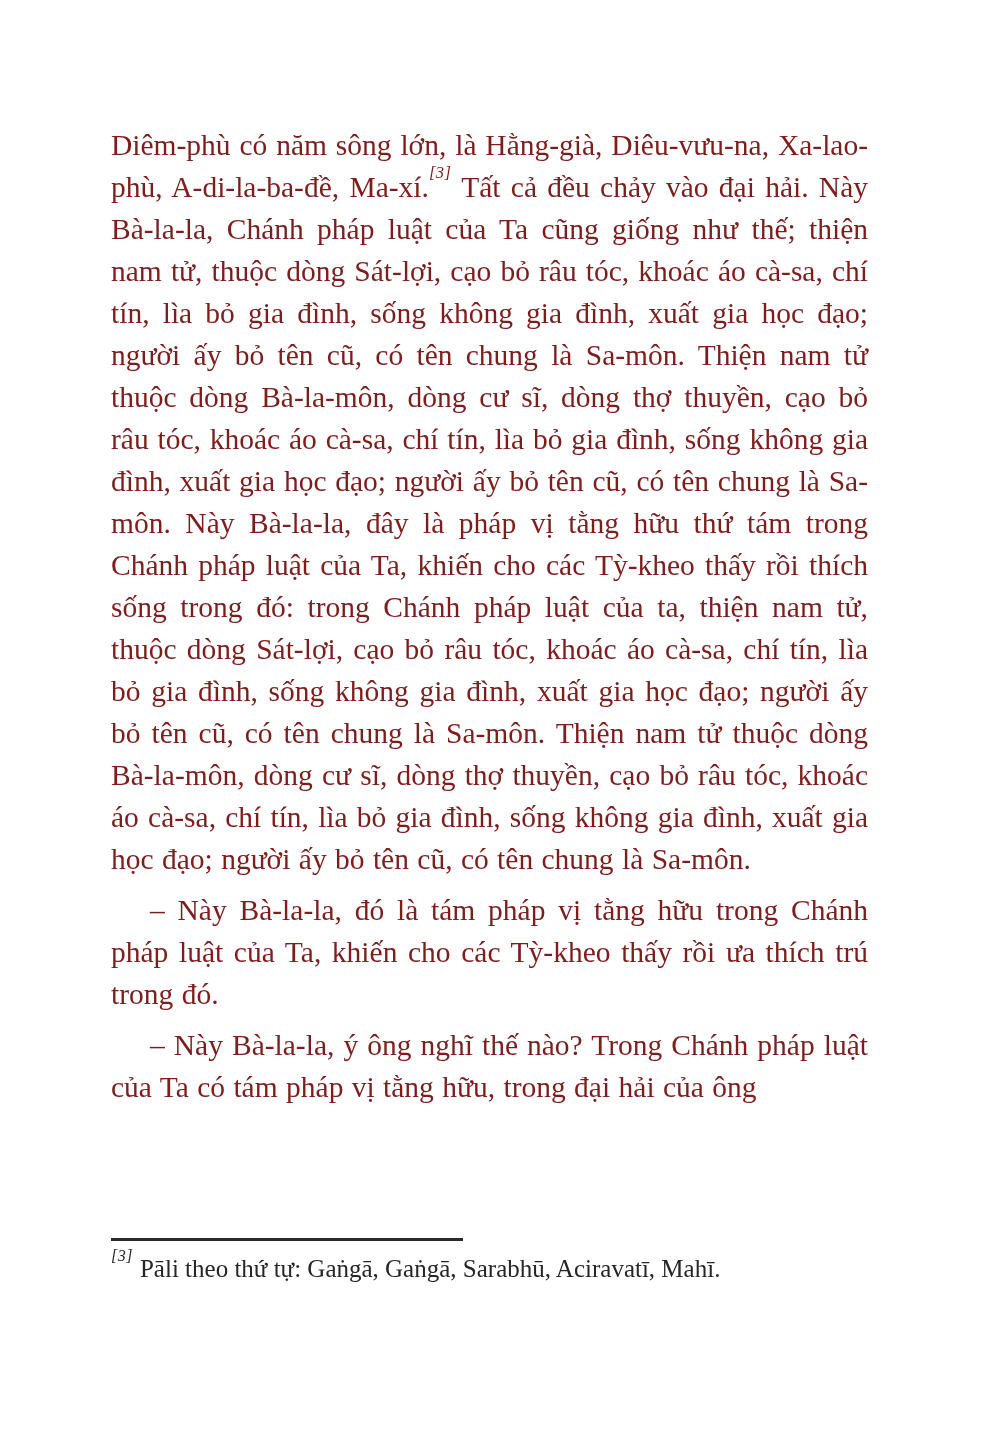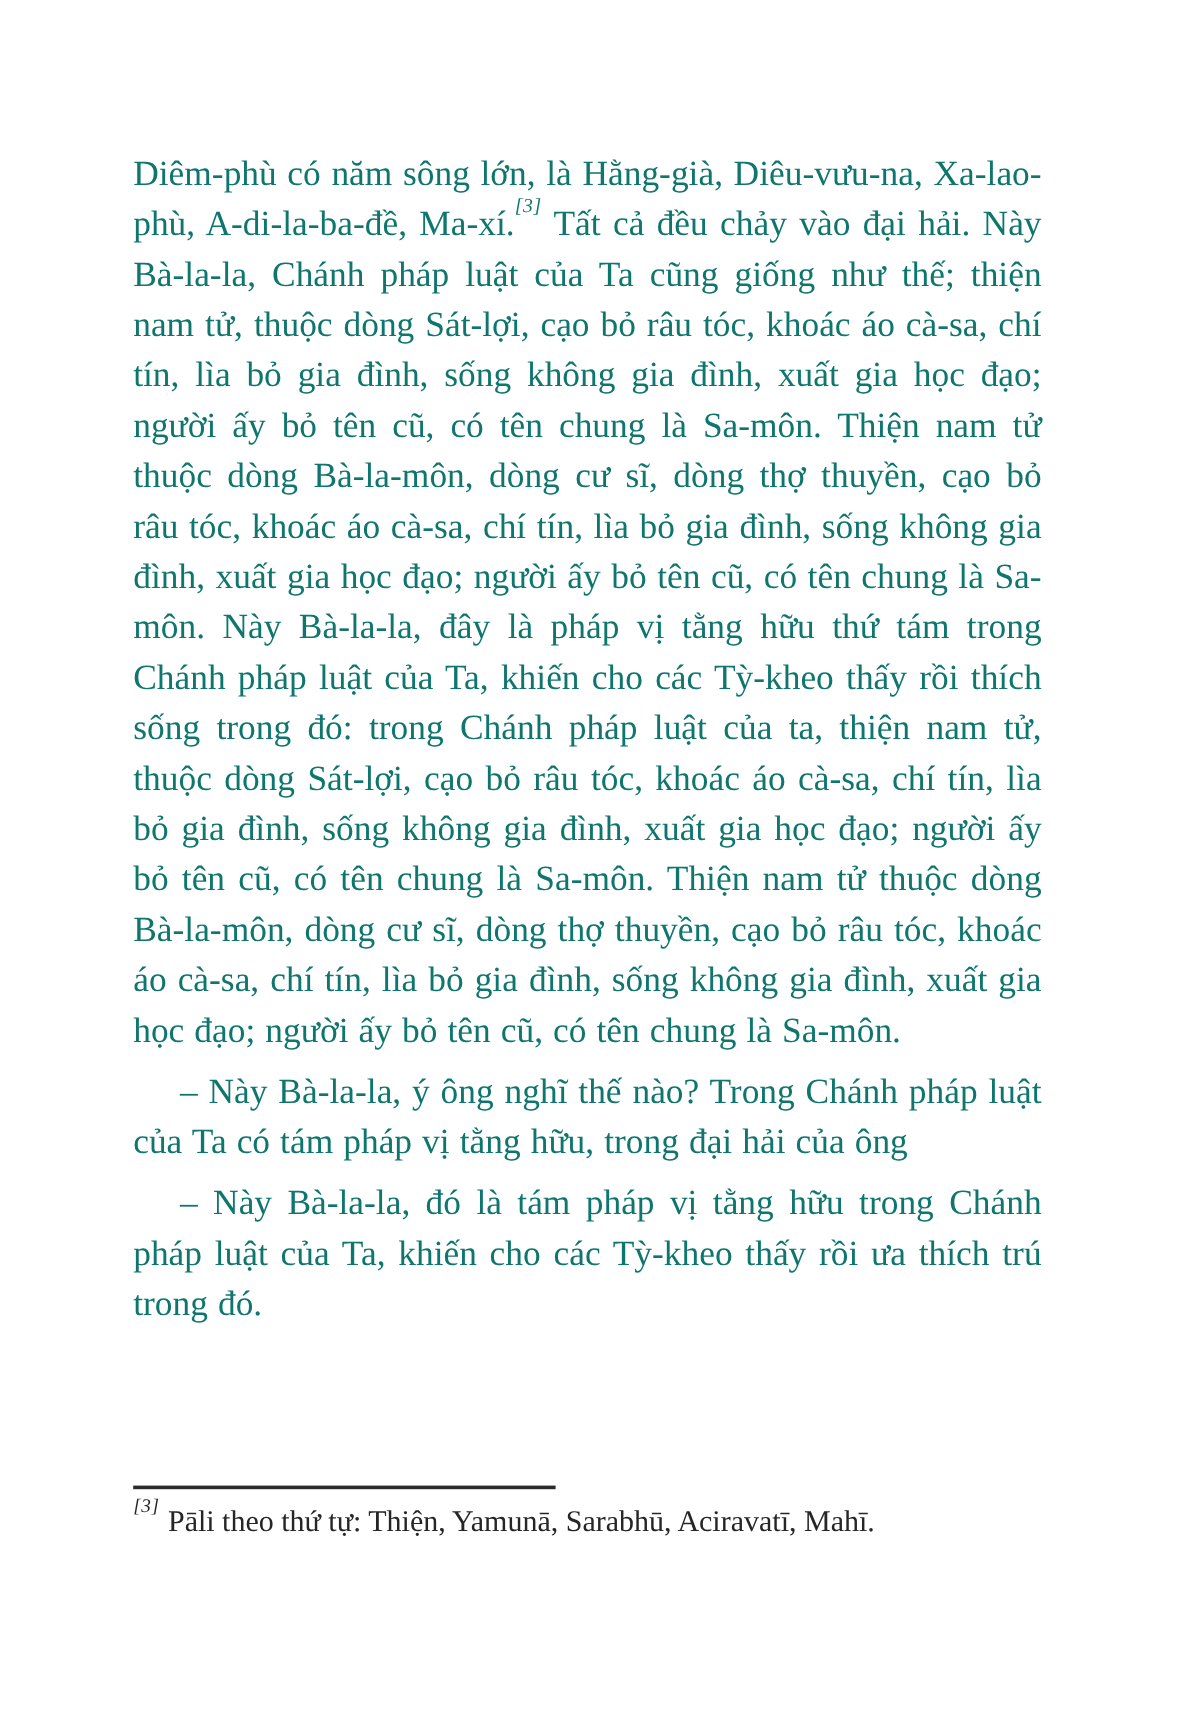--- a/index.html
+++ b/index.html
@@ -16,21 +16,21 @@
     font-family: "Liberation Serif", "DejaVu Serif", serif;
   }
   
   .body-text {
     position: absolute;
     left: 111px;
     top: 124px;
     width: 757px;
     font-size: 29.5px;
     line-height: 42px;
-    color: #0f766e;
+    color: #7f1d1d;
     text-align: justify;
   }
   .body-text p {
     margin: 0;
     word-spacing: 1px;
   }
   .body-text p + p {
     margin-top: 9px;
   }
   .para-indent {
@@ -104,24 +104,24 @@
   }
 </style>
 </head>
 <body>
 
 <div id="page">
 
   <div class="body-text">
     <p><span>Diêm-phù có năm sông lớn, là Hằng-già, Diêu-vưu-na, Xa-lao-phù, A-di-la-ba-đề, Ma-xí.</span><sup class="fn-ref">[3]</sup><span> Tất cả đều chảy vào đại hải. Này Bà-la-la, Chánh pháp luật của Ta cũng giống như thế; thiện nam tử, thuộc dòng Sát-lợi, cạo bỏ râu tóc, khoác áo cà-sa, chí tín, lìa bỏ gia đình, sống không gia đình, xuất gia học đạo; người ấy bỏ tên cũ, có tên chung là Sa-môn. Thiện nam tử thuộc dòng Bà-la-môn, dòng cư sĩ, dòng thợ thuyền, cạo bỏ râu tóc, khoác áo cà-sa, chí tín, lìa bỏ gia đình, sống không gia đình, xuất gia học đạo; người ấy bỏ tên cũ, có tên chung là Sa-môn. Này Bà-la-la, đây là pháp vị tằng hữu thứ tám trong Chánh pháp luật của Ta, khiến cho các Tỳ-kheo thấy rồi thích sống trong đó: trong Chánh pháp luật của ta, thiện nam tử, thuộc dòng Sát-lợi, cạo bỏ râu tóc, khoác áo cà-sa, chí tín, lìa bỏ gia đình, sống không gia đình, xuất gia học đạo; người ấy bỏ tên cũ, có tên chung là Sa-môn. Thiện nam tử thuộc dòng Bà-la-môn, dòng cư sĩ, dòng thợ thuyền, cạo bỏ râu tóc, khoác áo cà-sa, chí tín, lìa bỏ gia đình, sống không gia đình, xuất gia học đạo; người ấy bỏ tên cũ, có tên chung là Sa-môn.</span></p>
 
+    <p class="para-indent">– Này Bà-la-la, đó là tám pháp vị tằng hữu trong Chánh pháp luật của Ta, khiến cho các Tỳ-kheo thấy rồi ưa thích trú trong đó.</p>
+
     <p class="para-indent">– Này Bà-la-la, ý ông nghĩ thế nào? Trong Chánh pháp luật của Ta có tám pháp vị tằng hữu, trong đại hải của ông</p>
-
-    <p class="para-indent">– Này Bà-la-la, đó là tám pháp vị tằng hữu trong Chánh pháp luật của Ta, khiến cho các Tỳ-kheo thấy rồi ưa thích trú trong đó.</p>
   </div>
 
   <div class="footnote">
     <div class="footnote-rule"></div>
-    <p class="footnote-text"><sup class="fn-ref">[3]</sup><span>Pāli theo thứ tự: Thiện, Yamunā, Sarabhū, Aciravatī, Mahī.</span></p>
+    <p class="footnote-text"><sup class="fn-ref">[3]</sup><span>Pāli theo thứ tự: Gaṅgā, Gaṅgā, Sarabhū, Aciravatī, Mahī.</span></p>
   </div>
 
 
 </div>
 
 </body></html>

